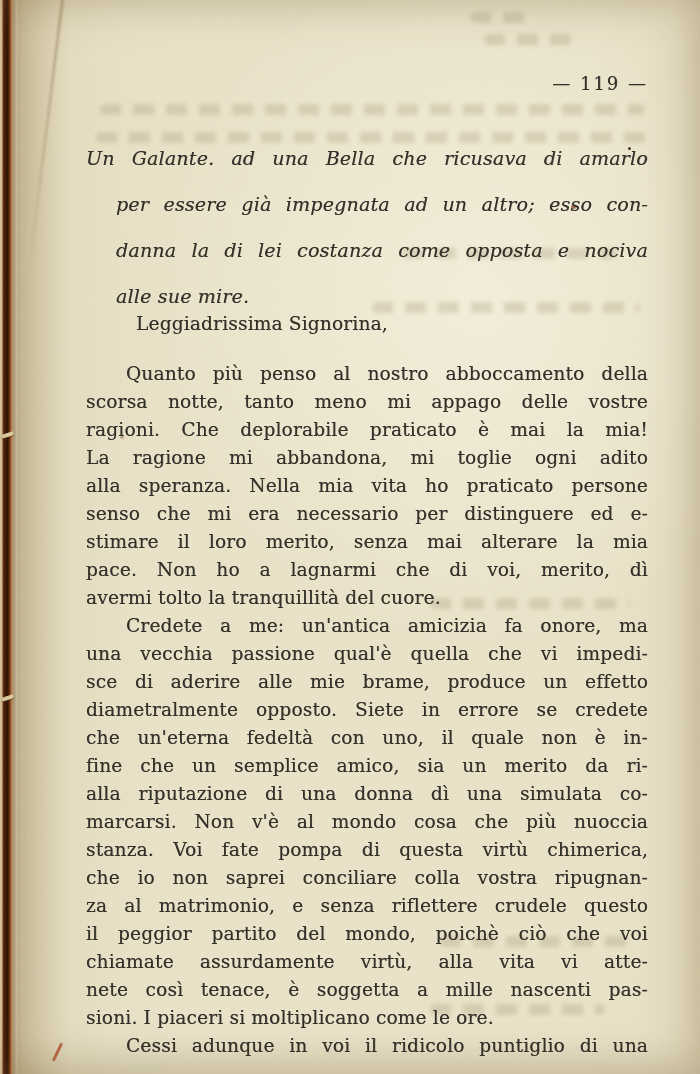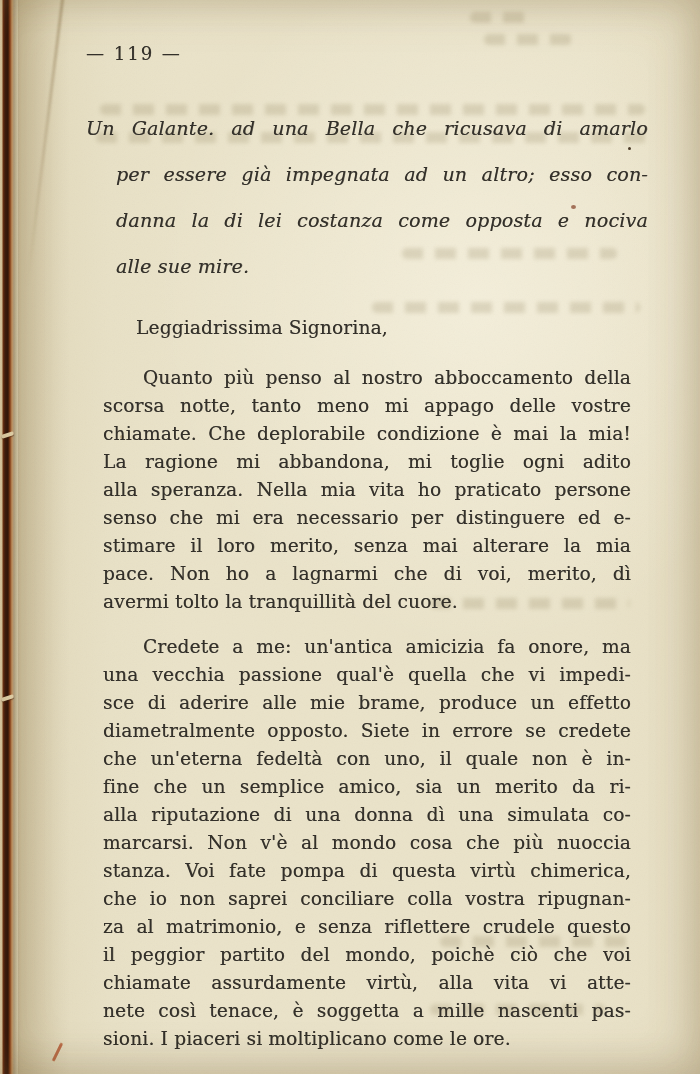--- a/index.html
+++ b/index.html
@@ -57,26 +57,26 @@
   }
   .speck{position:absolute;border-radius:50%;pointer-events:none;}
   
   .content{
     position:absolute;left:86px;top:0;width:562px;
     font-size:18.5px;line-height:28px;
     letter-spacing:0.2px;
     text-shadow:0.3px 0 0 rgba(45,42,35,0.55);
   }
   .page-number{
-    margin-top:40px;text-align:left;font-size:18px;letter-spacing:2px;
+    margin-top:70px;text-align:right;font-size:18px;letter-spacing:2px;
   }
   .heading{margin-top:46px;font-style:italic;font-size:19px;}
   .heading .tline:not(:first-child){padding-left:30px;margin-top:18px;}
-  .salutation{margin-top:34px;padding-left:50px;}
-  .para{margin:17px;}
+  .salutation{padding-left:50px;}
+  .para{margin:0;}
   .para-first{margin-top:22px;}
   .para .tline:first-child{padding-left:40px;}
   .tline{text-align:justify;text-align-last:justify;}
   .tline.no-just{text-align-last:left;}
   .grain{position:absolute;inset:0;width:100%;height:100%;opacity:0.55;mix-blend-mode:multiply;pointer-events:none;}
 </style>
 </head>
 <body>
 
 <div class="page">
@@ -108,21 +108,21 @@
     <div class="heading">
         <div class="tline">Un Galante. ad una Bella che ricusava di amarlo</div>
         <div class="tline">per essere già impegnata ad un altro; esso con-</div>
         <div class="tline">danna la di lei costanza come opposta e nociva</div>
         <div class="tline no-just">alle sue mire.</div>
       </div>
     <div class="salutation">Leggiadrissima Signorina,</div>
     <div class="para para-first">
         <div class="tline">Quanto più penso al nostro abboccamento della</div>
         <div class="tline">scorsa notte, tanto meno mi appago delle vostre</div>
-        <div class="tline">chiamate. Che deplorabile condizione è mai la mia!</div>
+        <div class="tline">ragioni. Che deplorabile praticato è mai la mia!</div>
         <div class="tline">La ragione mi abbandona, mi toglie ogni adito</div>
         <div class="tline">alla speranza. Nella mia vita ho praticato persone</div>
         <div class="tline">senso che mi era necessario per distinguere ed e-</div>
         <div class="tline">stimare il loro merito, senza mai alterare la mia</div>
         <div class="tline">pace. Non ho a lagnarmi che di voi, merito, dì</div>
         <div class="tline no-just">avermi tolto la tranquillità del cuore.</div>
       </div>
     <div class="para">
         <div class="tline">Credete a me: un'antica amicizia fa onore, ma</div>
         <div class="tline">una vecchia passione qual'è quella che vi impedi-</div>

